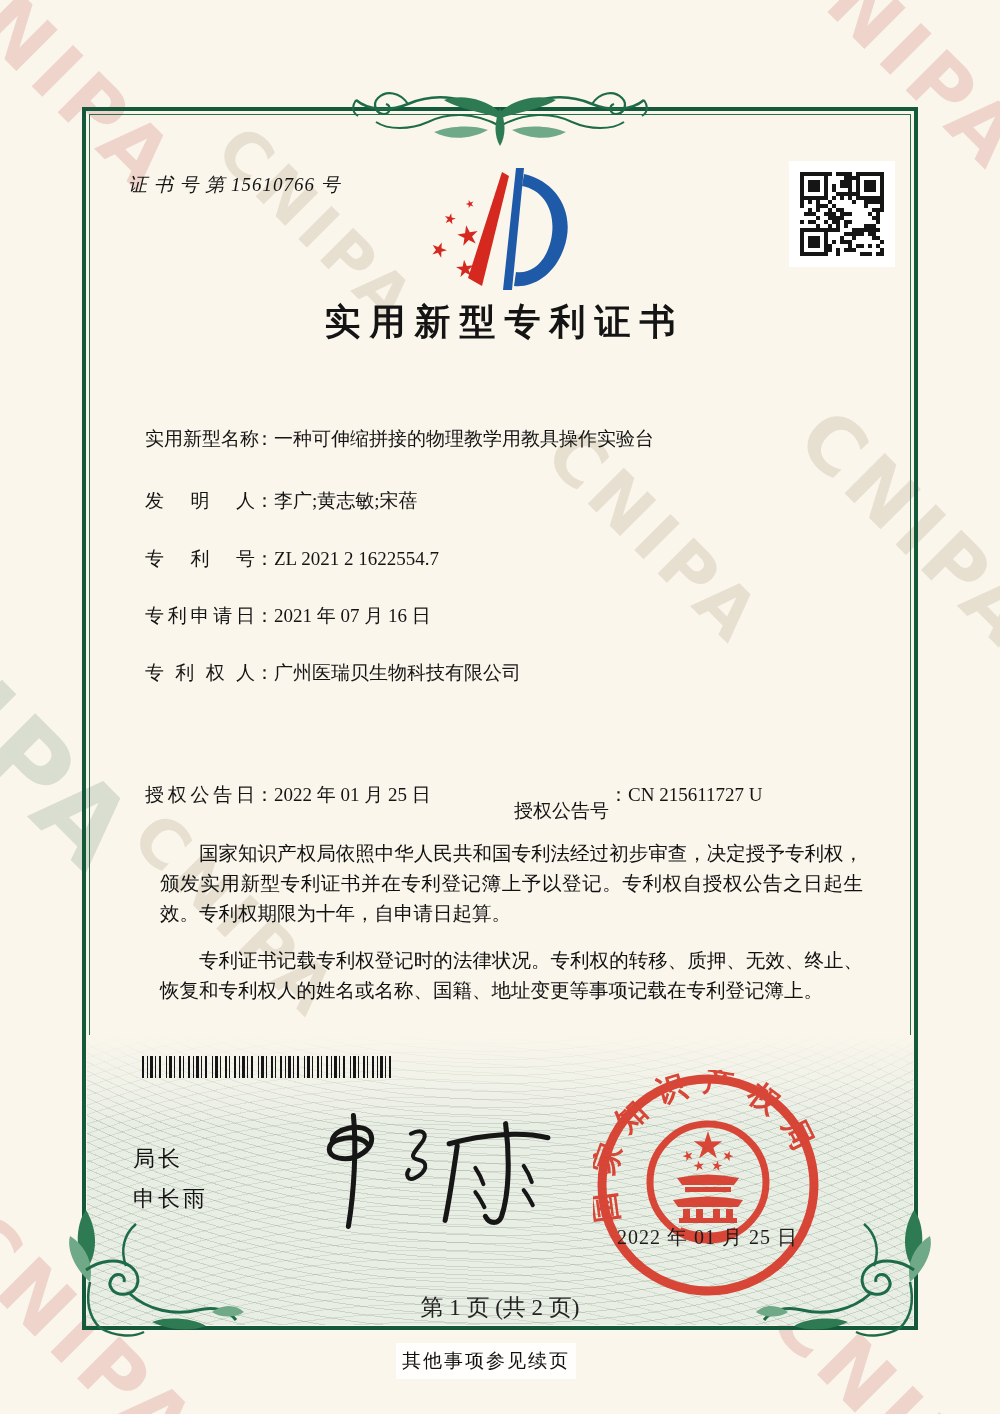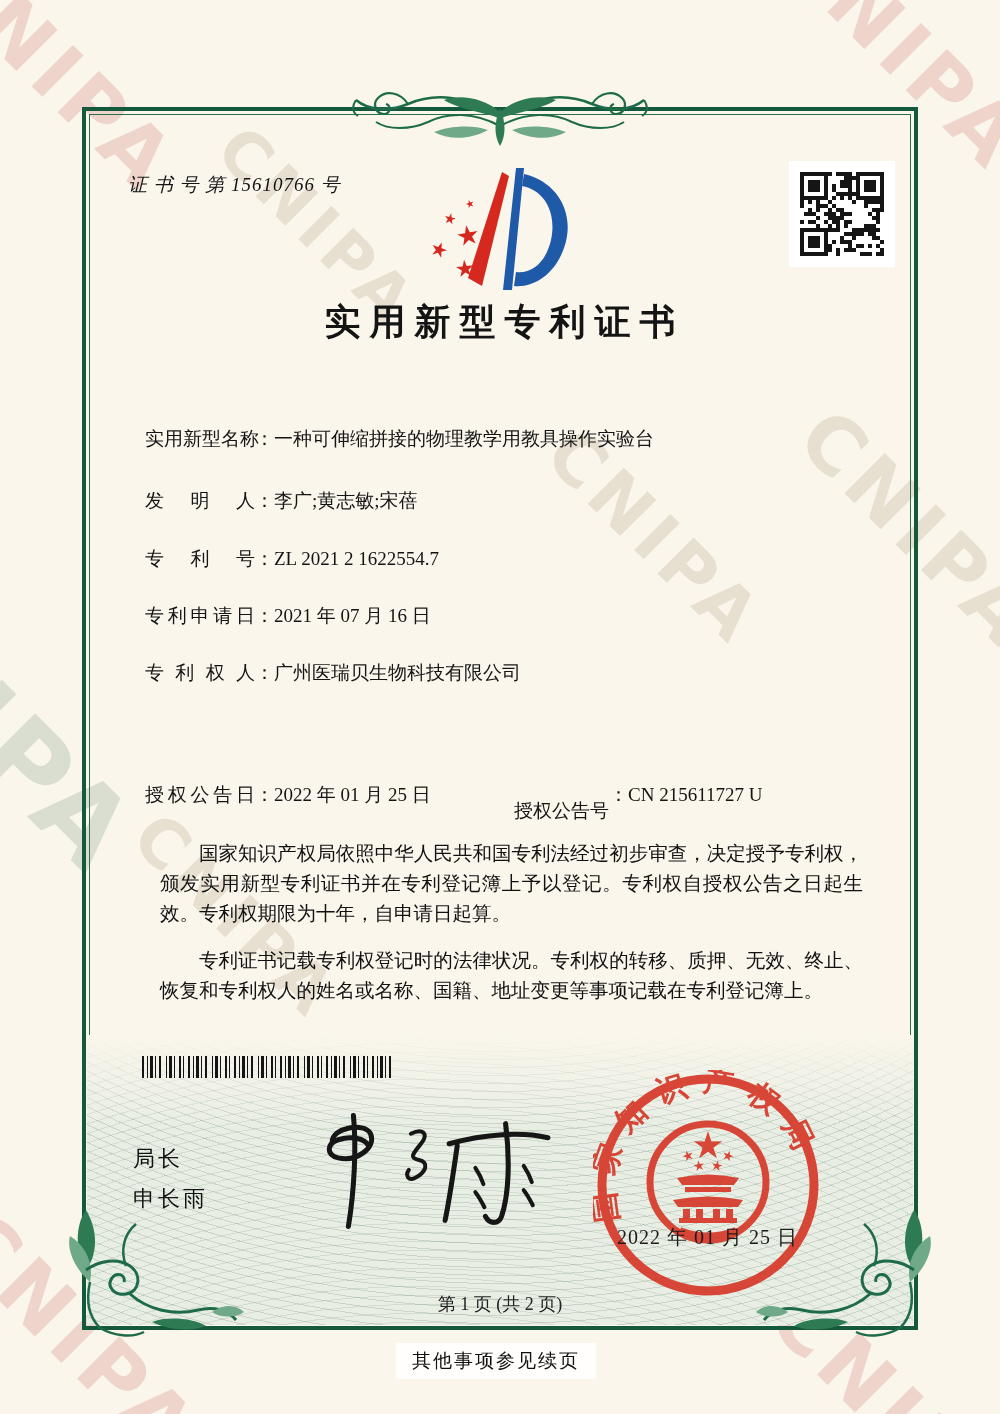--- a/index.html
+++ b/index.html
@@ -75,24 +75,24 @@
       #151515 24px 25px, rgba(0,0,0,0) 25px 27px,
       #151515 27px 30px, rgba(0,0,0,0) 30px 32px,
       #151515 32px 33px, rgba(0,0,0,0) 33px 37px,
       #151515 37px 39px, rgba(0,0,0,0) 39px 41px,
       #151515 41px 42px, rgba(0,0,0,0) 42px 46px);
   }
   .director{position:absolute;z-index:4;left:133px;font-size:22px;letter-spacing:3px;}
   .sig{position:absolute;z-index:5;left:298px;top:1110px;}
   .seal{position:absolute;z-index:5;left:593px;top:1070px;opacity:0.93;}
   .seal-date{position:absolute;z-index:6;left:617px;top:1224px;font-size:20px;color:#1e1b1a;letter-spacing:1px;white-space:nowrap;}
-  .page-info{position:absolute;z-index:4;left:0;right:0;top:1292px;text-align:center;font-size:18px;color:#222;}
+  .page-info{position:absolute;z-index:4;left:0;right:0;top:1292px;text-align:center;font-size:23px;color:#222;}
   .footer-note{
     position:absolute;z-index:4;left:396px;top:1343px;font-size:19px;letter-spacing:2px;
-    background:rgba(255,255,255,0.9);padding:5px 16px;color:#111;
+    background:rgba(255,255,255,0.9);padding:5px 6px;color:#111;
   }
 </style>
 </head>
 <body>
 
 <div class="page">
 
   <svg width="0" height="0" style="position:absolute" aria-hidden="true">
     <defs>
       <path id="star5" d="M0,-10 L2.23,-3.07 L9.51,-3.09 L3.61,1.17 L5.88,8.09 L0,3.8 L-5.88,8.09 L-3.61,1.17 L-9.51,-3.09 L-2.23,-3.07 Z"></path>

